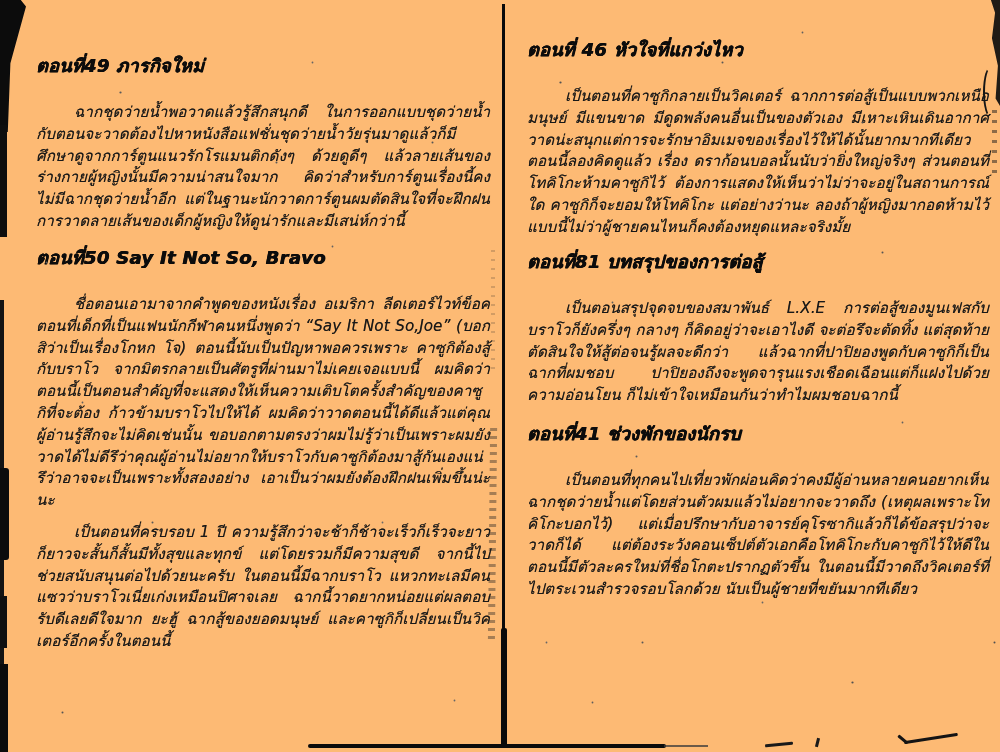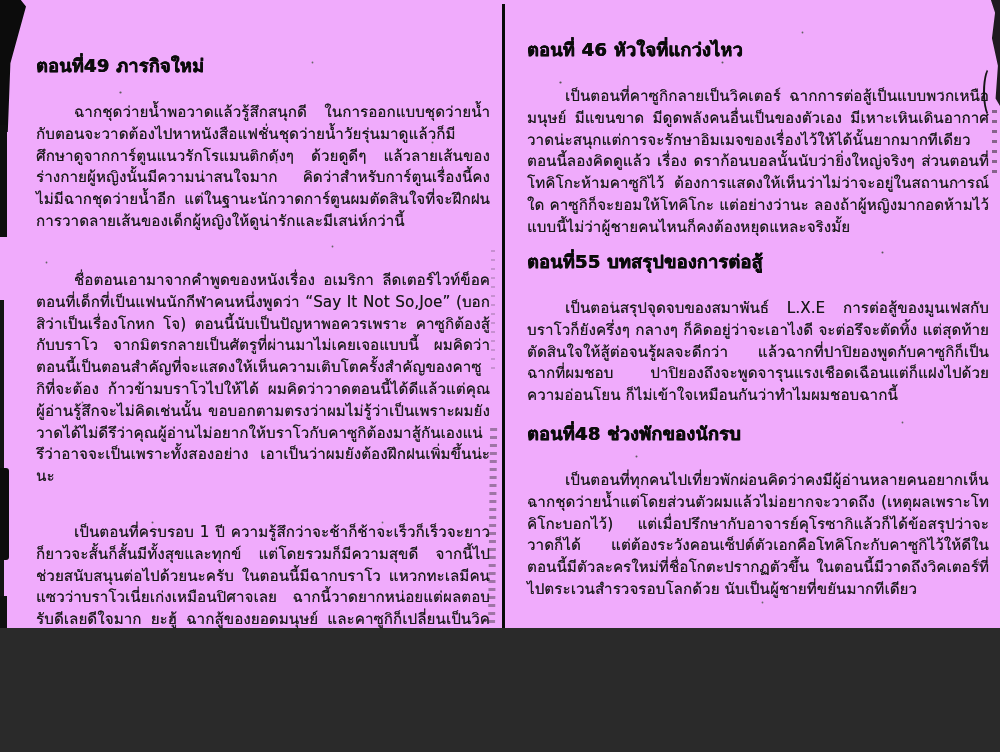--- a/index.html
+++ b/index.html
@@ -1,22 +1,23 @@
 <!DOCTYPE html>
 <html><head>
 <meta charset="utf-8">
 <style>
   html,body{margin:0;padding:0;background:#2a2a2a;}
   .sheet{
     position:relative;
-    width:1000px;height:628px;
-    background:#f0abfc;
+    width:1000px;height:752px;
+    background:#fdba74;
     overflow:hidden;
     font-family:"DejaVu Sans",sans-serif;
     color:#161616;
+    font-style:italic;
   }
   
   .section{position:absolute;}
   .sec-heading{
     font-size:18px;
     font-weight:800;
     line-height:24px;
     color:#0c0c0c;
     letter-spacing:.3px;
     text-shadow:.6px 0 0 #0c0c0c, 0 .4px 0 #0c0c0c;
@@ -98,38 +99,39 @@
 <body>
 
 <div class="sheet">
 
   <div class="page-left">
     <div class="section" id="sec49">
       <div class="sec-heading">ตอนที่49 ภารกิจใหม่</div>
       <p class="sec-body">ฉากชุดว่ายน้ำพอวาดแล้วรู้สึกสนุกดี ในการออกแบบชุดว่ายน้ำกับตอนจะวาดต้องไปหาหนังสือแฟชั่นชุดว่ายน้ำวัยรุ่นมาดูแล้วก็มีศึกษาดูจากการ์ตูนแนวรักโรแมนติกดังๆ ด้วยดูดีๆ แล้วลายเส้นของร่างกายผู้หญิงนั้นมีความน่าสนใจมาก คิดว่าสำหรับการ์ตูนเรื่องนี้คงไม่มีฉากชุดว่ายน้ำอีก แต่ในฐานะนักวาดการ์ตูนผมตัดสินใจที่จะฝึกฝนการวาดลายเส้นของเด็กผู้หญิงให้ดูน่ารักและมีเสน่ห์กว่านี้</p>
     </div>
     <div class="section" id="sec50">
+      <div class="sec-heading">ตอนที่50 Say It Not So, Bravo</div>
       <p class="sec-body">ชื่อตอนเอามาจากคำพูดของหนังเรื่อง อเมริกา ลีดเตอร์ไวท์ข็อค ตอนที่เด็กที่เป็นแฟนนักกีฬาคนหนึ่งพูดว่า “Say It Not So,Joe” (บอกสิว่าเป็นเรื่องโกหก โจ) ตอนนี้นับเป็นปัญหาพอควรเพราะ คาซูกิต้องสู้กับบราโว จากมิตรกลายเป็นศัตรูที่ผ่านมาไม่เคยเจอแบบนี้ ผมคิดว่าตอนนี้เป็นตอนสำคัญที่จะแสดงให้เห็นความเติบโตครั้งสำคัญของคาซูกิที่จะต้อง ก้าวข้ามบราโวไปให้ได้ ผมคิดว่าวาดตอนนี้ได้ดีแล้วแต่คุณผู้อ่านรู้สึกจะไม่คิดเช่นนั้น ขอบอกตามตรงว่าผมไม่รู้ว่าเป็นเพราะผมยังวาดได้ไม่ดีรึว่าคุณผู้อ่านไม่อยากให้บราโวกับคาซูกิต้องมาสู้กันเองแน่รึว่าอาจจะเป็นเพราะทั้งสองอย่าง เอาเป็นว่าผมยังต้องฝึกฝนเพิ่มขึ้นน่ะนะ</p>
     </div>
     <div class="section" id="sec51">
       <p class="sec-body">เป็นตอนที่ครบรอบ 1 ปี ความรู้สึกว่าจะช้าก็ช้าจะเร็วก็เร็วจะยาวก็ยาวจะสั้นก็สั้นมีทั้งสุขและทุกข์ แต่โดยรวมก็มีความสุขดี จากนี้ไปช่วยสนับสนุนต่อไปด้วยนะครับ ในตอนนี้มีฉากบราโว แหวกทะเลมีคนแซวว่าบราโวเนี่ยเก่งเหมือนปิศาจเลย ฉากนี้วาดยากหน่อยแต่ผลตอบรับดีเลยดีใจมาก ยะฮู้ ฉากสู้ของยอดมนุษย์ และคาซูกิก็เปลี่ยนเป็นวิคเตอร์อีกครั้งในตอนนี้</p>
     </div>
   </div>
 
   <div class="page-right">
     <div class="section" id="sec46">
       <div class="sec-heading">ตอนที่ 46 หัวใจที่แกว่งไหว</div>
       <p class="sec-body">เป็นตอนที่คาซูกิกลายเป็นวิคเตอร์ ฉากการต่อสู้เป็นแบบพวกเหนือมนุษย์ มีแขนขาด มีดูดพลังคนอื่นเป็นของตัวเอง มีเหาะเหินเดินอากาศ วาดน่ะสนุกแต่การจะรักษาอิมเมจของเรื่องไว้ให้ได้นั้นยากมากทีเดียว ตอนนี้ลองคิดดูแล้ว เรื่อง ดราก้อนบอลนั้นนับว่ายิ่งใหญ่จริงๆ ส่วนตอนที่โทคิโกะห้ามคาซูกิไว้ ต้องการแสดงให้เห็นว่าไม่ว่าจะอยู่ในสถานการณ์ใด คาซูกิก็จะยอมให้โทคิโกะ แต่อย่างว่านะ ลองถ้าผู้หญิงมากอดห้ามไว้แบบนี้ไม่ว่าผู้ชายคนไหนก็คงต้องหยุดแหละจริงมั้ย</p>
     </div>
     <div class="section" id="sec47">
-      <div class="sec-heading">ตอนที่55 บทสรุปของการต่อสู้</div>
+      <div class="sec-heading">ตอนที่81 บทสรุปของการต่อสู้</div>
       <p class="sec-body">เป็นตอนสรุปจุดจบของสมาพันธ์ L.X.E การต่อสู้ของมูนเฟสกับบราโวก็ยังครึ่งๆ กลางๆ ก็คิดอยู่ว่าจะเอาไงดี จะต่อรึจะตัดทิ้ง แต่สุดท้ายตัดสินใจให้สู้ต่อจนรู้ผลจะดีกว่า แล้วฉากที่ปาปิยองพูดกับคาซูกิก็เป็นฉากที่ผมชอบ ปาปิยองถึงจะพูดจารุนแรงเชือดเฉือนแต่ก็แฝงไปด้วยความอ่อนโยน ก็ไม่เข้าใจเหมือนกันว่าทำไมผมชอบฉากนี้</p>
     </div>
     <div class="section" id="sec48">
-      <div class="sec-heading">ตอนที่48 ช่วงพักของนักรบ</div>
+      <div class="sec-heading">ตอนที่41 ช่วงพักของนักรบ</div>
       <p class="sec-body">เป็นตอนที่ทุกคนไปเที่ยวพักผ่อนคิดว่าคงมีผู้อ่านหลายคนอยากเห็นฉากชุดว่ายน้ำแต่โดยส่วนตัวผมแล้วไม่อยากจะวาดถึง (เหตุผลเพราะโทคิโกะบอกไว้) แต่เมื่อปรึกษากับอาจารย์คุโรซากิแล้วก็ได้ข้อสรุปว่าจะวาดก็ได้ แต่ต้องระวังคอนเซ็ปต์ตัวเอกคือโทคิโกะกับคาซูกิไว้ให้ดีในตอนนี้มีตัวละครใหม่ที่ชื่อโกตะปรากฏตัวขึ้น ในตอนนี้มีวาดถึงวิคเตอร์ที่ไปตระเวนสำรวจรอบโลกด้วย นับเป็นผู้ชายที่ขยันมากทีเดียว</p>
     </div>
   </div>
 
   <div class="artifact edge-wedge"></div>
   <div class="artifact edge-left-a"></div>
   <div class="artifact edge-left-b"></div>
   <div class="artifact edge-left-blob1"></div>
   <div class="artifact edge-left-blob2"></div>
   <div class="artifact edge-left-blob3"></div>

